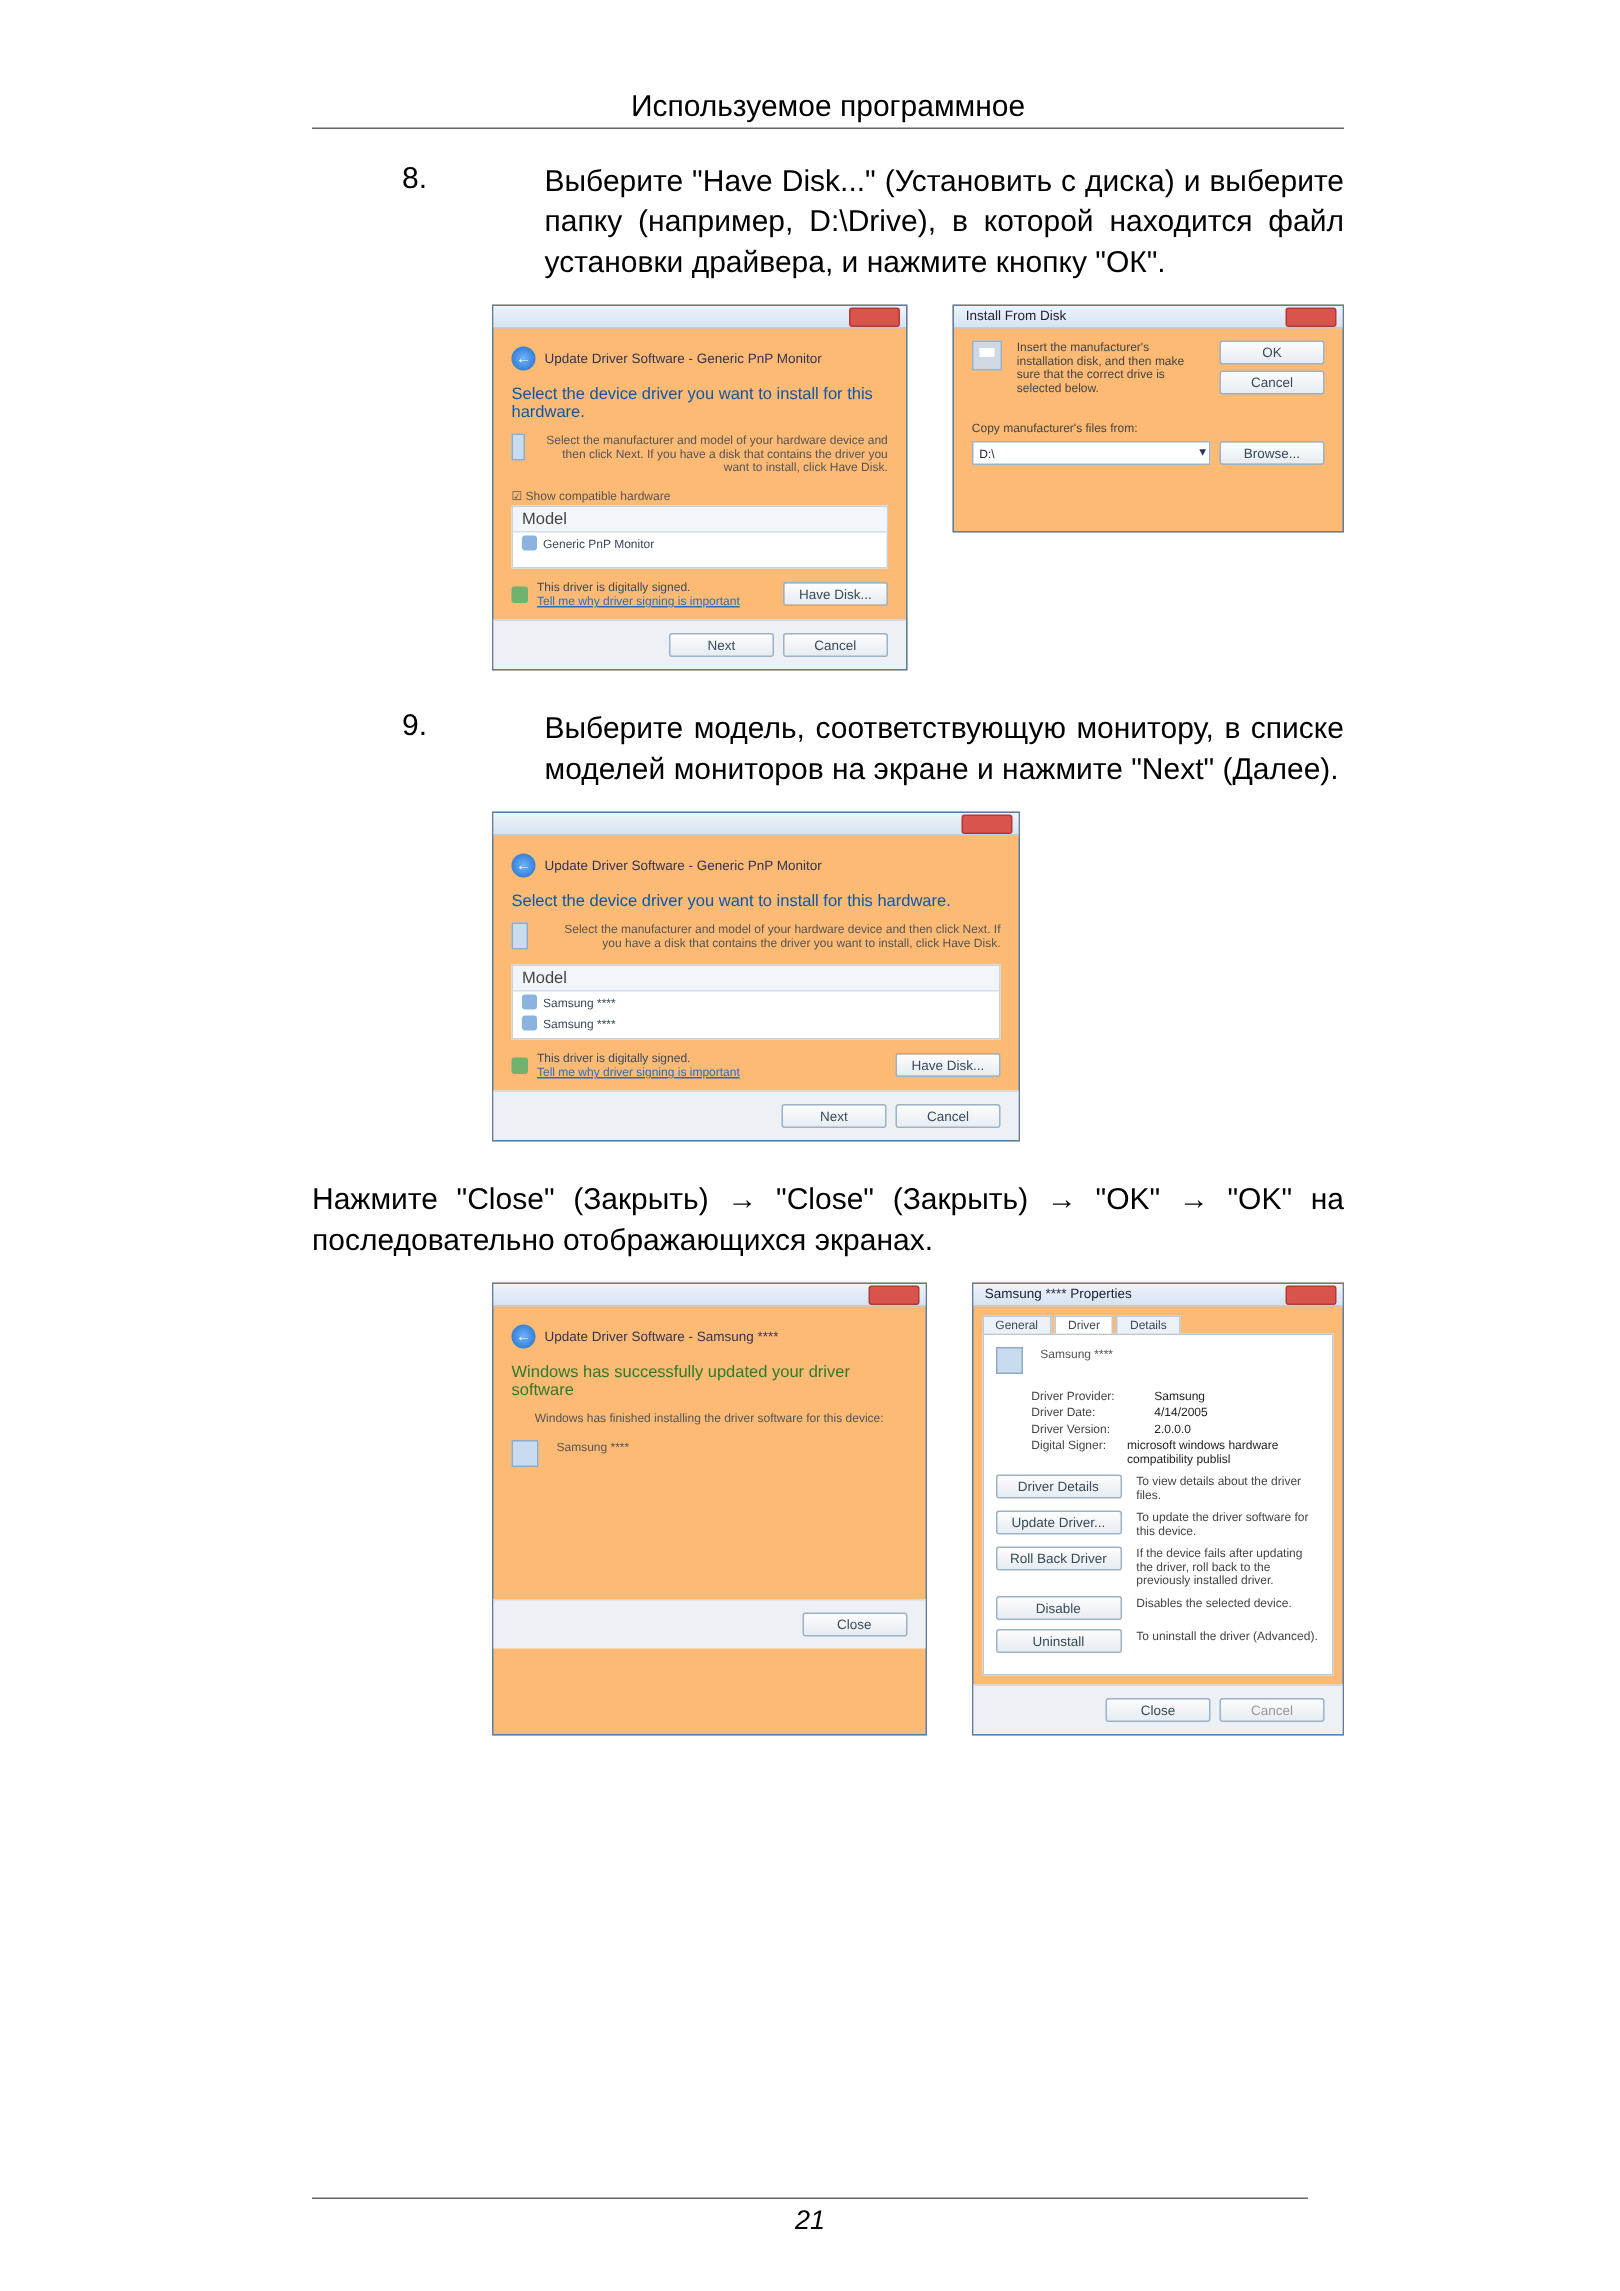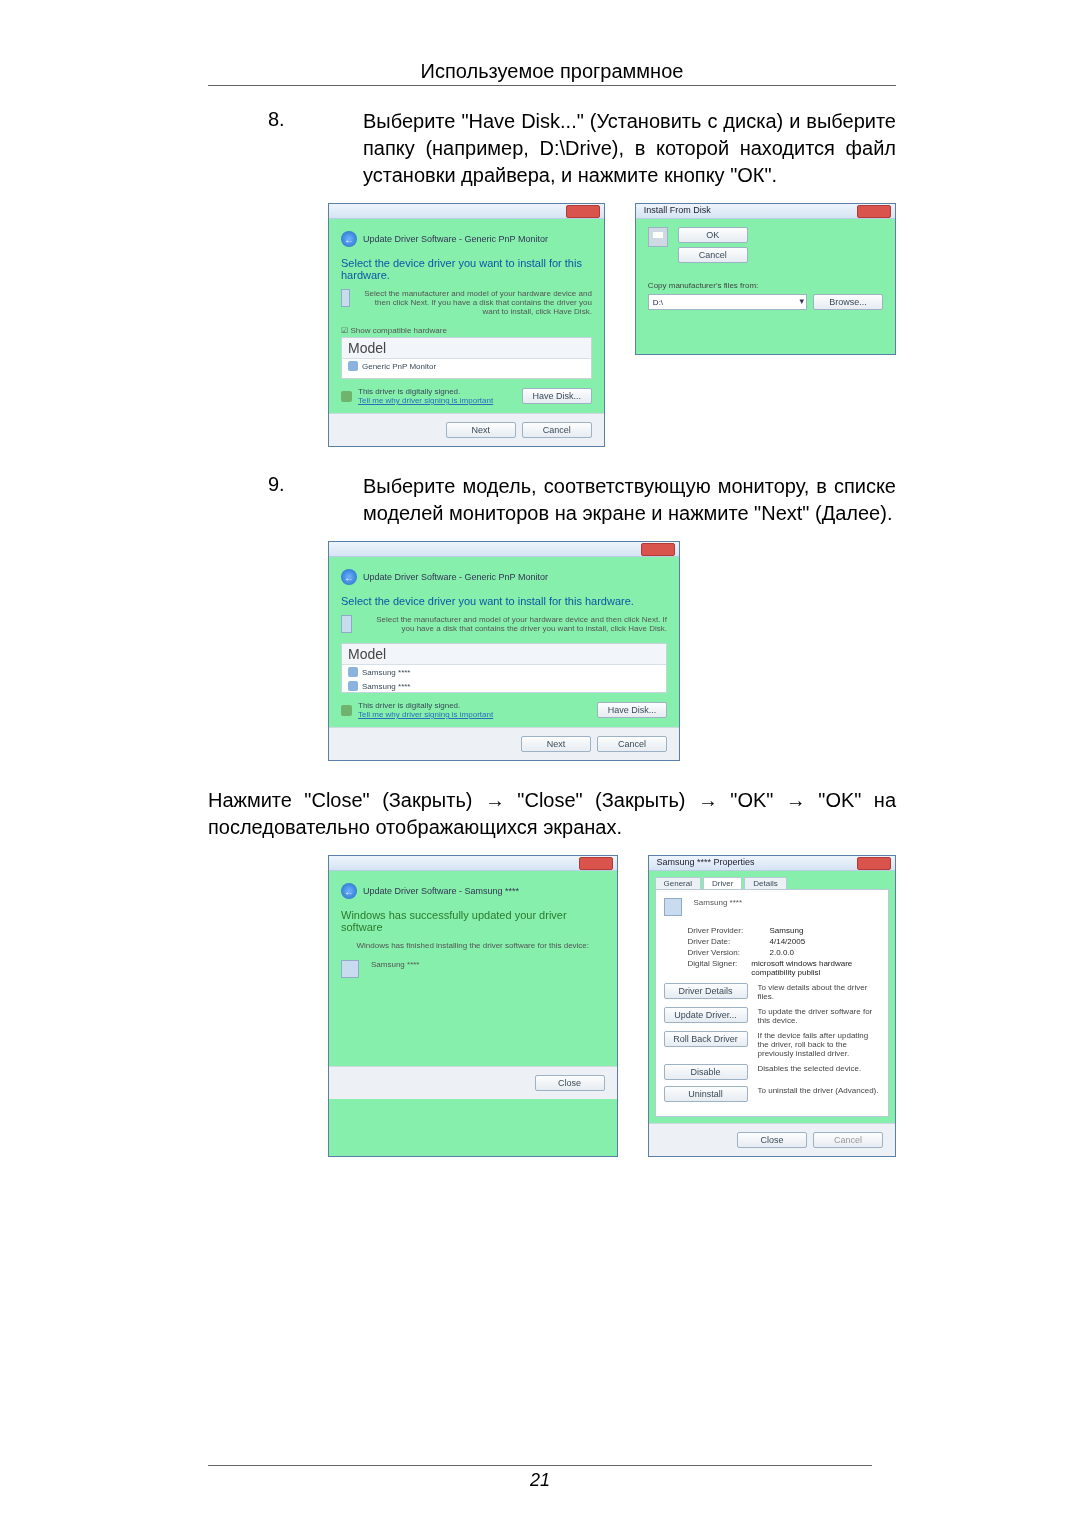--- a/index.html
+++ b/index.html
@@ -4,33 +4,33 @@
 <style>
   html,body{margin:0;padding:0;background:#fff;font-family:Arial,"Helvetica Neue",Helvetica,sans-serif;color:#000;}
   .page{width:864px;height:1527px;margin:0 auto;position:relative;box-sizing:border-box;padding:60px 76px 40px 100px;}
   .header-title{font-size:20px;text-align:center;margin-bottom:2px;}
   .header-sub{font-size:20px;text-align:center;margin-bottom:6px;}
   .hr{border:none;border-top:1.5px solid #666;margin:0 0 22px 0;}
   .step{display:flex;margin-bottom:14px;}
   .step-num{width:95px;font-size:20px;padding-left:60px;}
   .step-body{flex:1;font-size:20px;line-height:1.35;text-align:justify;}
   .shots{display:flex;gap:30px;margin:10px 0 26px 120px;}
-  .dlg{border:1px solid #5a7fa6;background:#86efac;position:relative;font-size:8px;color:#3a4a58;}
+  .dlg{border:1px solid #5a7fa6;background:#fdba74;position:relative;font-size:8px;color:#3a4a58;}
   .dlg .titlebar{height:14px;background:linear-gradient(#eef4fb,#d5e4f3);border-bottom:1px solid #b9cee2;position:relative;}
   .dlg .closebox{position:absolute;right:4px;top:1px;width:32px;height:11px;background:#d9544d;border:1px solid #b33a34;border-radius:2px;}
   .dlg .titletxt{position:absolute;left:8px;top:1px;font-size:9px;color:#223;}
   .dlg .body{padding:8px 12px;}
   .crumb{display:flex;align-items:center;gap:6px;font-size:9px;color:#335;padding:4px 0;}
   .backbtn{width:16px;height:16px;border-radius:50%;background:radial-gradient(#6fb3ff,#1e6ac3);color:#fff;display:flex;align-items:center;justify-content:center;font-size:10px;}
   .bluehead{color:#0b57a6;font-size:11px;margin:6px 0 8px 0;}
   .greenhead{color:#2c7a2c;font-size:11px;margin:6px 0 8px 0;}
   .hint{display:flex;gap:12px;font-size:8px;color:#555;margin-bottom:10px;text-align:right;}
   .miniicon{width:16px;height:16px;background:#c9dbee;border:1px solid #8fabc7;}
   .listbox{border:1px solid #c7d3dd;background:#fff;}
-  .listhdr{font-size:14px;color:#444;padding:2px 6px;border-bottom:1px solid #d6e0e8;background:#f2f6fa;}
+  .listhdr{font-size:11px;color:#444;padding:2px 6px;border-bottom:1px solid #d6e0e8;background:#f2f6fa;}
   .listrow{padding:2px 6px;display:flex;align-items:center;gap:4px;}
   .tinyicon{width:10px;height:10px;background:#8ab4de;border-radius:2px;}
   .chk{font-size:8px;color:#555;margin:6px 0 2px 0;}
   .signed{display:flex;align-items:center;gap:6px;font-size:8px;margin-top:8px;justify-content:center;}
   .shield{width:11px;height:11px;background:#6fb36f;border-radius:2px;}
   .link{color:#2a6dbd;text-decoration:underline;font-size:8px;}
   .btnrow{padding:8px 12px;border-top:1px solid #cfd9e2;display:flex;justify-content:flex-end;gap:6px;background:#edf1f5;}
   .wbtn{min-width:56px;padding:2px 6px;border:1px solid #9db2c4;background:linear-gradient(#fdfdfd,#e6ecf2);border-radius:2px;font-size:9px;text-align:center;}
   .field{display:flex;align-items:center;gap:6px;margin:4px 0;}
   .dropdown{flex:1;border:1px solid #9db2c4;background:#fff;height:14px;display:flex;align-items:center;padding:0 4px;position:relative;}
@@ -103,20 +103,23 @@
     </div>
   </div>
 
   <div class="dlg" style="width:330px;height:150px;">
     <div class="titlebar">
       <div class="titletxt">Install From Disk</div>
       <div class="closebox"></div>
     </div>
     <div class="body" style="display:flex;gap:10px;">
       <div class="floppy"></div>
+      <div style="flex:1;">
+        <div style="font-size:8px;color:#444;">Insert the manufacturer's installation disk, and then make sure that the correct drive is selected below.</div>
+      </div>
       <div style="display:flex;flex-direction:column;gap:4px;">
         <div class="wbtn">OK</div>
         <div class="wbtn">Cancel</div>
       </div>
     </div>
     <div class="body" style="padding-top:10px;">
       <div class="lbl" style="font-size:8px;color:#444;margin-bottom:2px;">Copy manufacturer's files from:</div>
       <div class="field">
         <div class="dropdown">
           <span style="font-size:8px;color:#224;">D:\</span>

